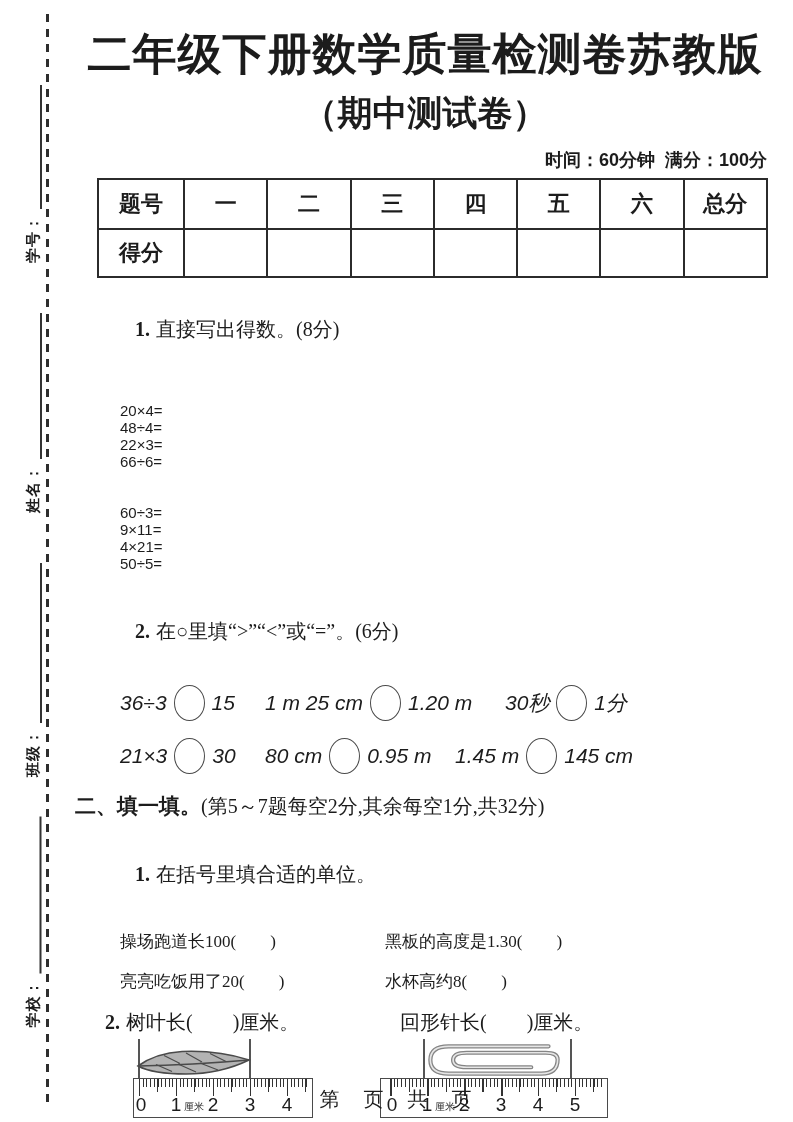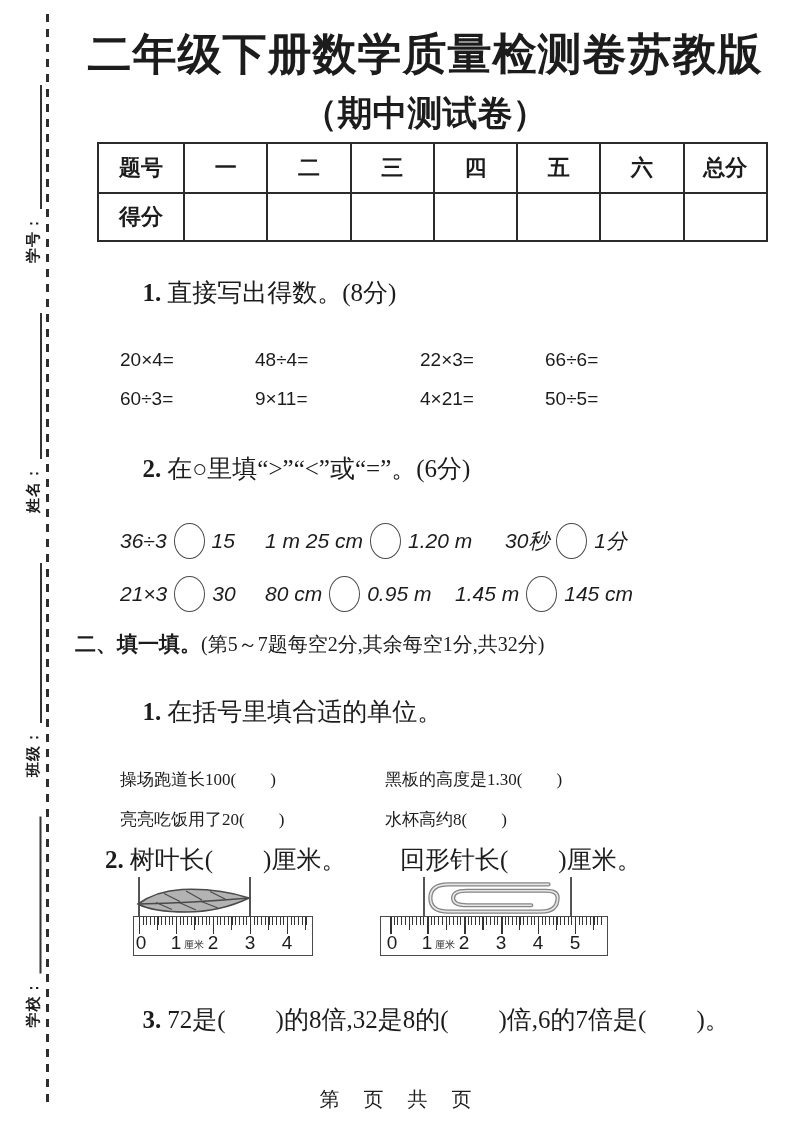--- a/index.html
+++ b/index.html
@@ -25,25 +25,25 @@
 
   table.score{border-collapse:collapse;table-layout:fixed;width:671px;margin:6px 0 0 22px;
               font-size:22px;}
   table.score td{border:2px solid #2b2b2b;text-align:center;font-weight:600;padding:0;}
   table.score tr.hdr td{height:48px;}
   table.score tr.blanks td{height:46px;}
 
   .sec-head{margin-top:12px;font-size:21px;line-height:27px;}
   .sec-title{font-family:"Liberation Sans",sans-serif;font-weight:800;}
   .sec-note{font-size:20px;}
-  .q-line{margin-top:12px;padding-left:30px;font-size:25px;line-height:26px;white-space:pre-wrap;}
+  .q-line{margin-top:12px;padding-left:30px;font-size:20px;line-height:26px;white-space:pre-wrap;}
   .q-num{font-weight:700;margin-right:6px;}
 
-  .calc-row{display:flex;padding-left:45px;margin-top:17px;
-            font-family:"Liberation Sans",sans-serif;font-size:19px;}
+  .calc-row{display:flex;padding-left:45px;margin-top:34px;
+            font-family:"Liberation Sans",sans-serif;font-size:15px;flex-direction:column;}
   .calc-row span:nth-child(1){width:135px;}
   .calc-row span:nth-child(2){width:165px;}
   .calc-row span:nth-child(3){width:125px;}
 
   .cmp-row{display:flex;align-items:center;padding-left:45px;margin-top:13px;height:40px;
            font-family:"Liberation Sans",sans-serif;font-size:21px;}
   .cmp{display:flex;align-items:center;font-style:italic;}
   .circle{width:29px;height:34px;border:1.6px solid #4a4a4a;border-radius:50%;
           margin:0 7px;flex:none;background:#fff;}
 
@@ -97,20 +97,21 @@
   </div>
   <div class="side-field" style="top:907px;left:-73px;width:211px;">
     <span class="side-label">学校：</span>
     <span class="side-line"></span>
   </div>
 
   <div class="content">
 
     <h1 class="title">二年级下册数学质量检测卷苏教版</h1>
     <h2 class="subtitle">（期中测试卷）</h2>
+    <div class="meta">时间：60分钟  满分：100分</div>
 
     <table class="score">
       <colgroup>
           <col style="width:86px">
         </colgroup>
       <tbody>
           <tr class="hdr">
         <td>题号</td>
         <td>一</td>
         <td>二</td>

